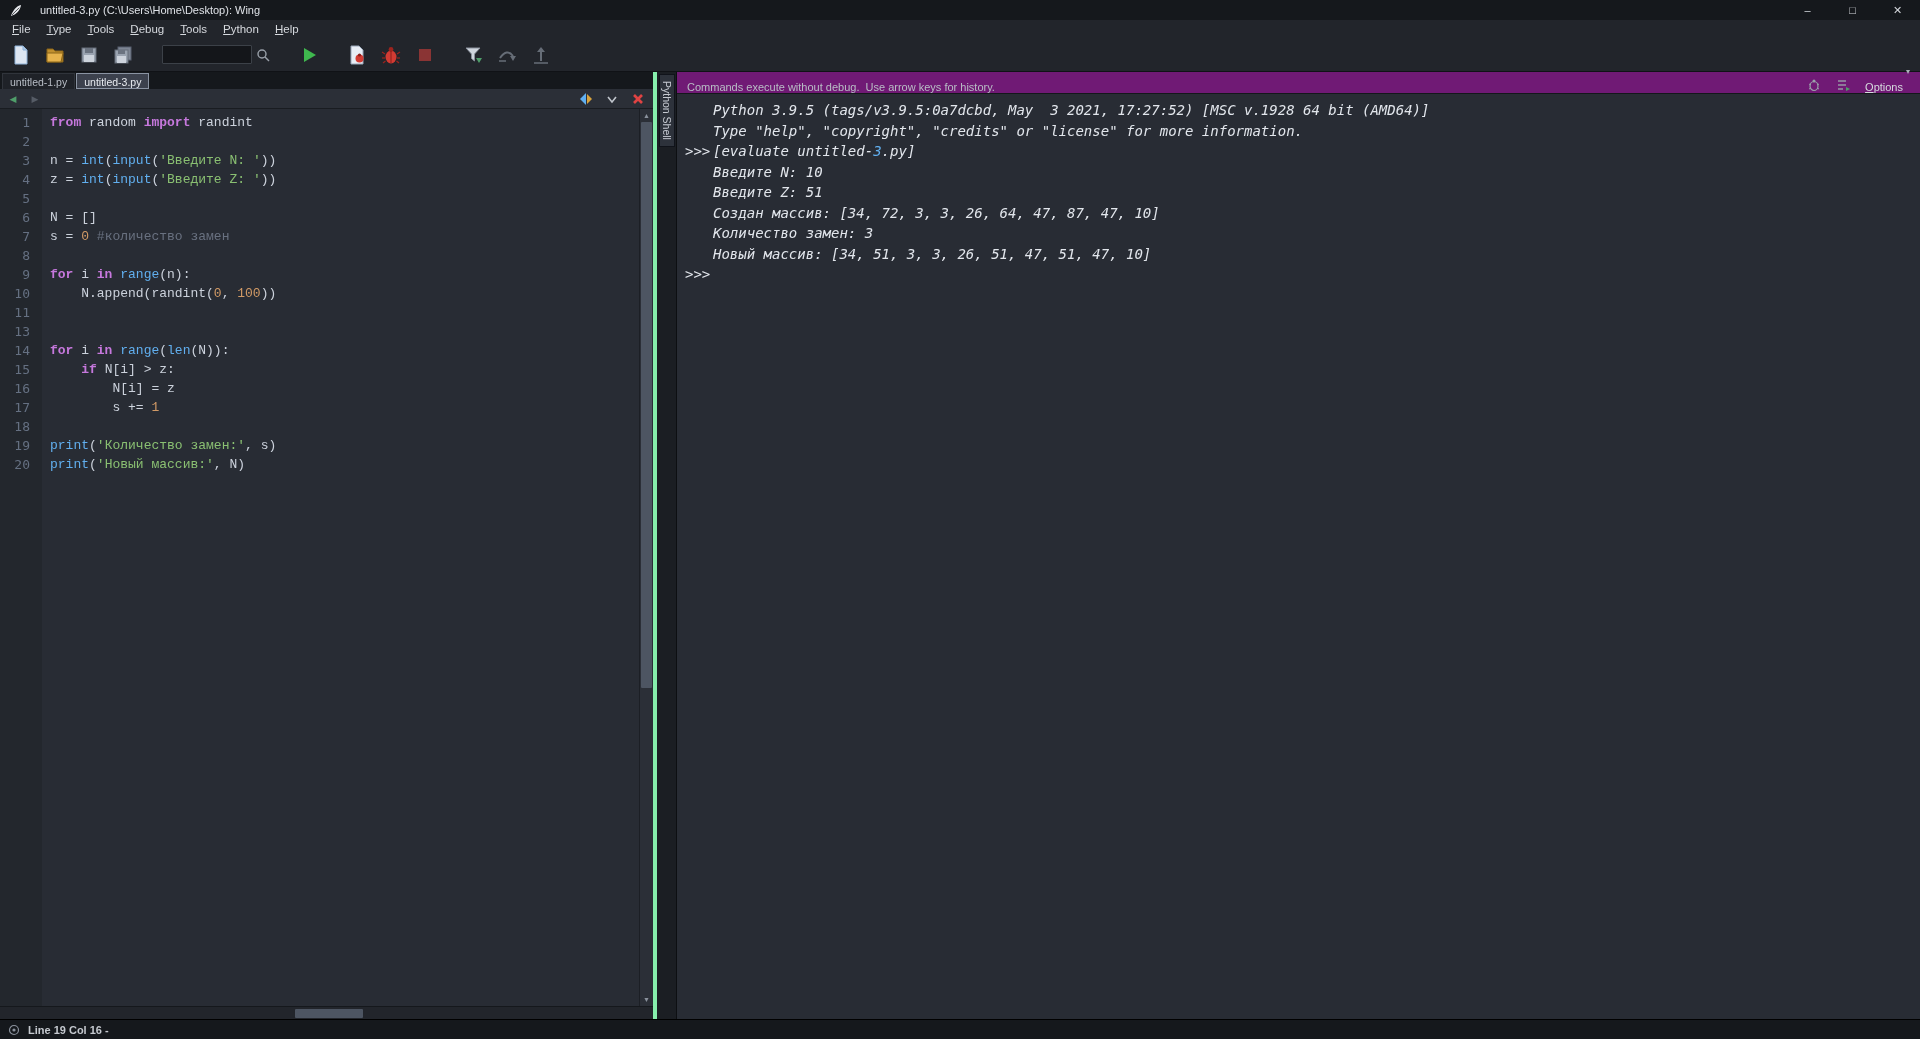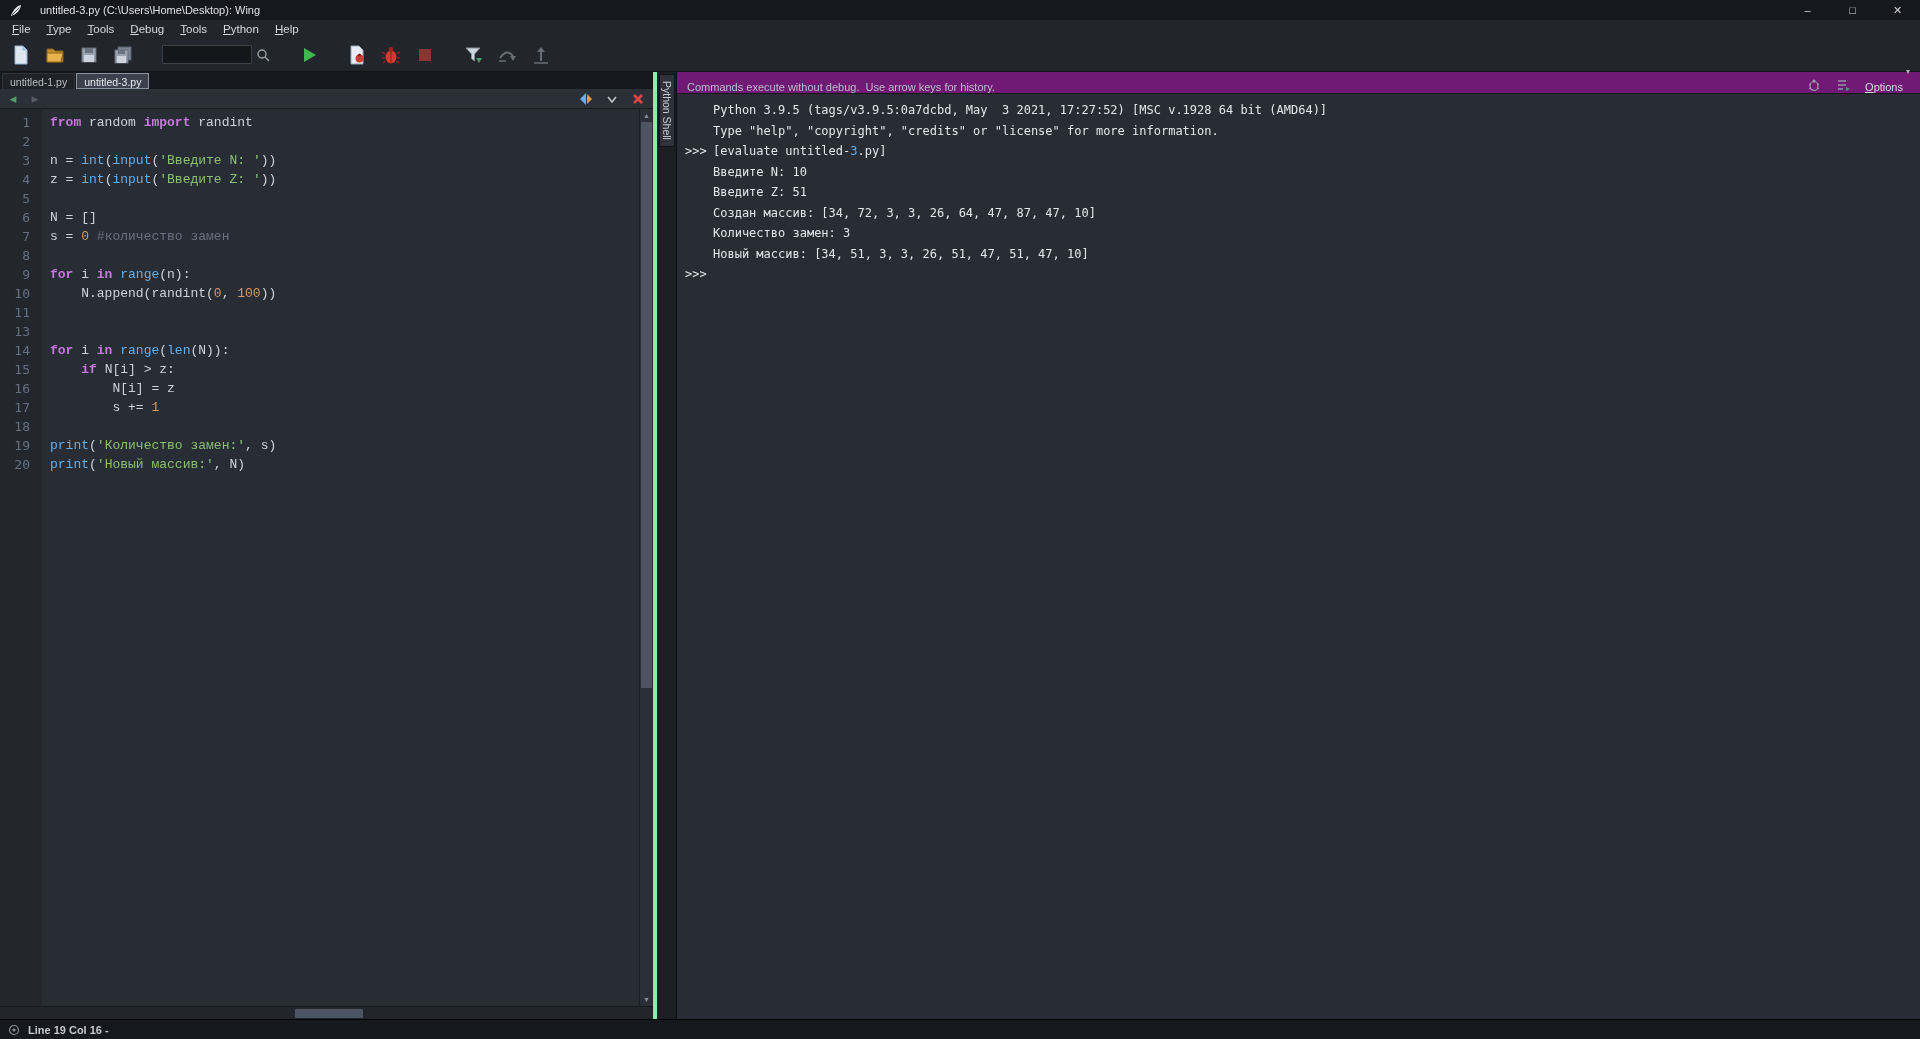--- a/index.html
+++ b/index.html
@@ -81,21 +81,21 @@
   .shell-header { height:22px; background:#701a75; border-bottom:1px solid #14171b; display:flex;
                   align-items:flex-end; padding:0 10px; gap:12px; flex:none; }
   .shell-caption { flex:1; font-size:11px; color:#b9bec6; white-space:pre; }
   .sh-ic { width:18px; height:16px; display:flex; align-items:center; justify-content:center; }
   .shell-options { display:flex; align-items:center; gap:3px; font-size:11px; color:#d6d9de; }
   .shell-options .label { display:inline-block;margin-top:32px; }
   .shell-options .label::first-letter { text-decoration:underline; }
   .shell-options .caret { font-size:8px; color:#aab0b8; }
 
   .shell-body { flex:1; padding-top:6px; overflow:hidden;
-                font-family:"DejaVu Sans Mono","Liberation Mono",monospace; font-size:12px; }
+                font-family:"DejaVu Sans Mono","Liberation Mono",monospace; font-size:14px;font-style:italic; }
   .shell-line { display:flex; height:20.5px; line-height:20.5px; }
   .shell-prompt { width:36px; flex:none; padding-left:8px; white-space:pre; color:#e2e6ec; }
   .shell-text { white-space:pre; }
   .shell-line .tok-pl { color:#e2e6ec; }
 
   
   .statusbar { height:20px; background:#15181c; border-top:1px solid #000; display:flex;
                align-items:center; gap:8px; padding:0 8px; flex:none; }
   .status-text { font-size:11px; color:#c5c9cf;font-weight:bold; }
 </style>

